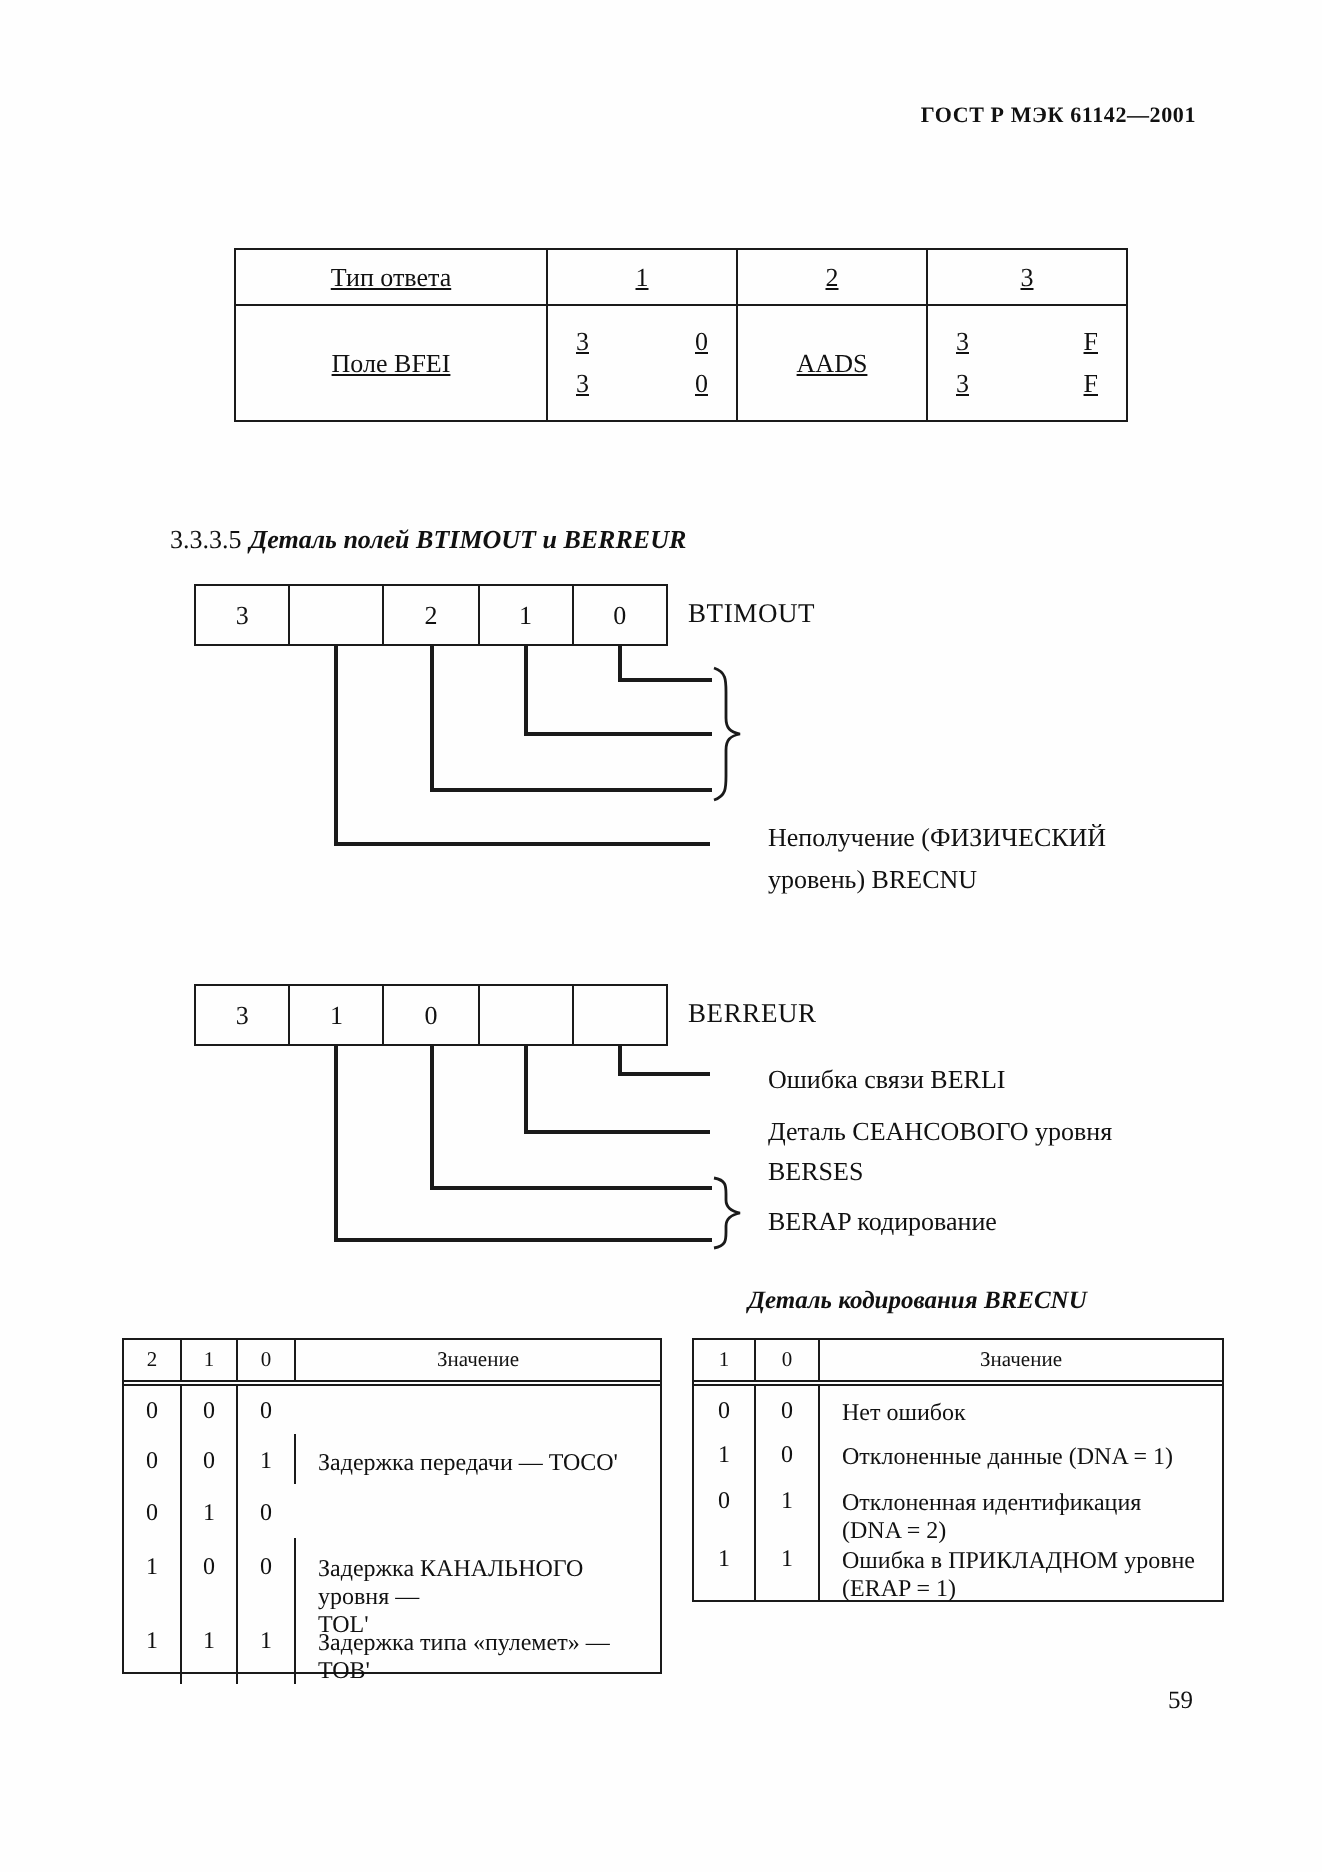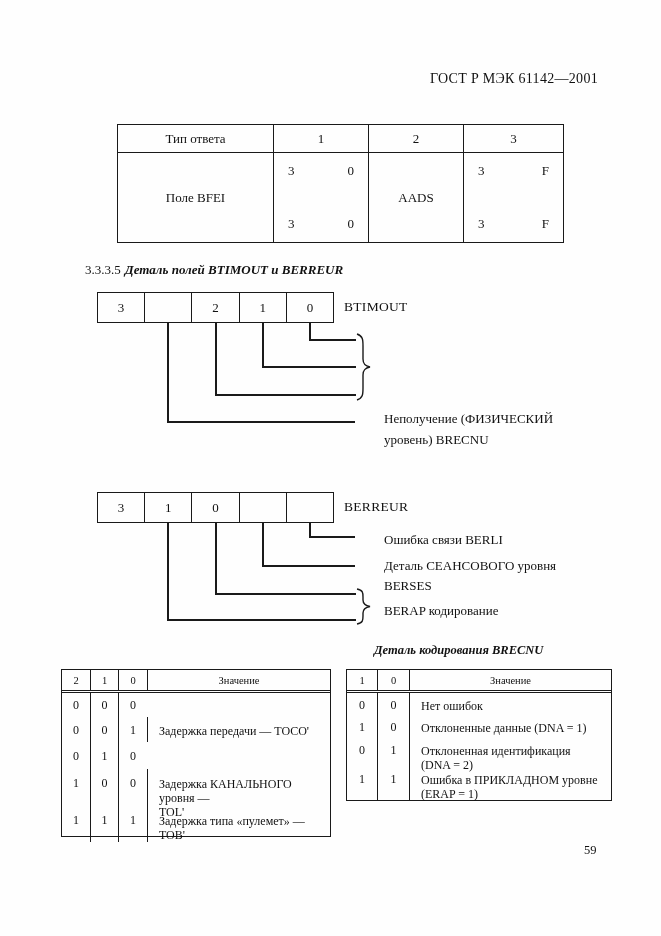--- a/index.html
+++ b/index.html
@@ -10,39 +10,40 @@
     margin: 0 auto;
     background: #fefefe;
     font-family: "Liberation Serif", "DejaVu Serif", serif;
     color: #111;
     overflow: hidden;
   }
   .abs { position: absolute; }
 
   
   .doc-header {
-    position: absolute; top: 71px; right: 63px;
-    font-size: 14px; font-weight: 400; letter-spacing: 0.3px;
+    position: absolute; top: 52px; right: 63px;
+    font-size: 11px; font-weight: 700; letter-spacing: 0.3px;
   }
   .page-num { position: absolute; top: 843px; left: 584px; font-size: 12.5px; }
 
   
   .sec-heading { position: absolute; left: 85px; font-size: 13px; white-space: nowrap; }
   .sec-heading .num { font-style: normal; font-weight: 400; }
   .sec-heading .ttl { font-style: italic; font-weight: 700; margin-left: 4px; }
 
   
   .bfei {
     position: absolute; left: 117px; top: 124px;
-    width: 447px; height: 119px;
+    width: 447px; height: 87px;
     border: 1.5px solid #1a1a1a;
     display: grid;
     grid-template-columns: 155px 95px 95px 1fr;
     grid-template-rows: 28px 1fr;
     font-size: 13px;
+    text-decoration: underline;
   }
   .bfei > div { border-left: 1px solid #1a1a1a; }
   .bfei > div:nth-child(4n+1) { border-left: none; }
   .bfei .hd { border-bottom: 1px solid #1a1a1a; display: flex; align-items: center; justify-content: center; }
   .bfei .mid { display: flex; align-items: center; justify-content: center; }
   .bfei .hex { display: flex; flex-direction: column; justify-content: space-between; padding: 10px 0; }
   .bfei .pair { display: flex; justify-content: space-between; padding: 0 14px; }
 
   
   .reg {

